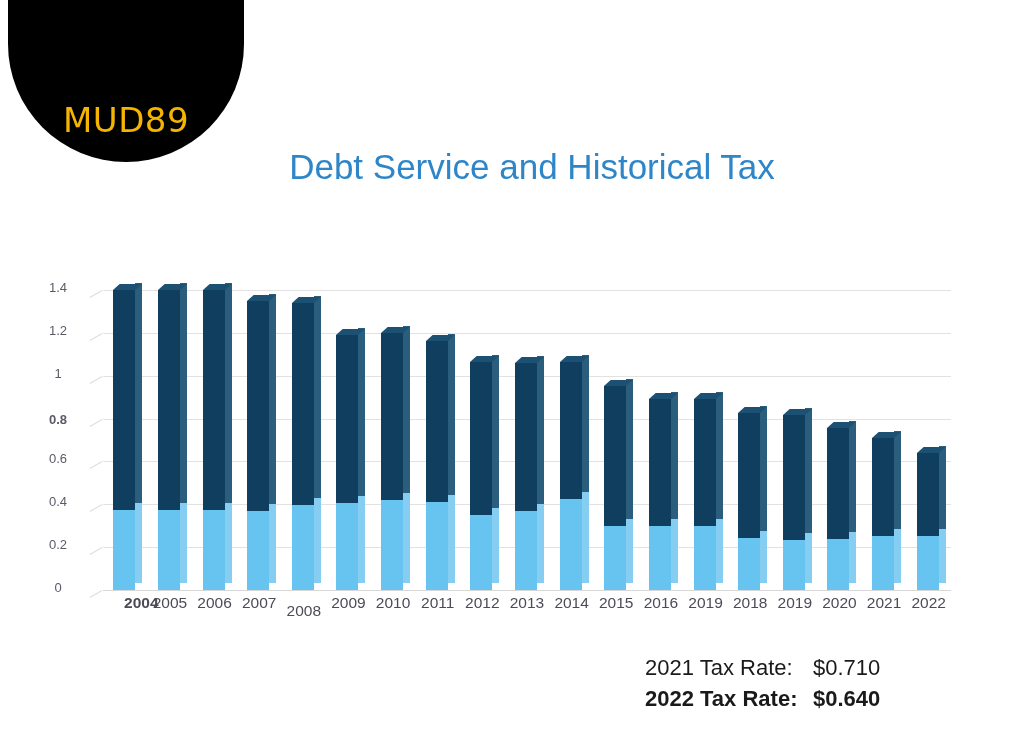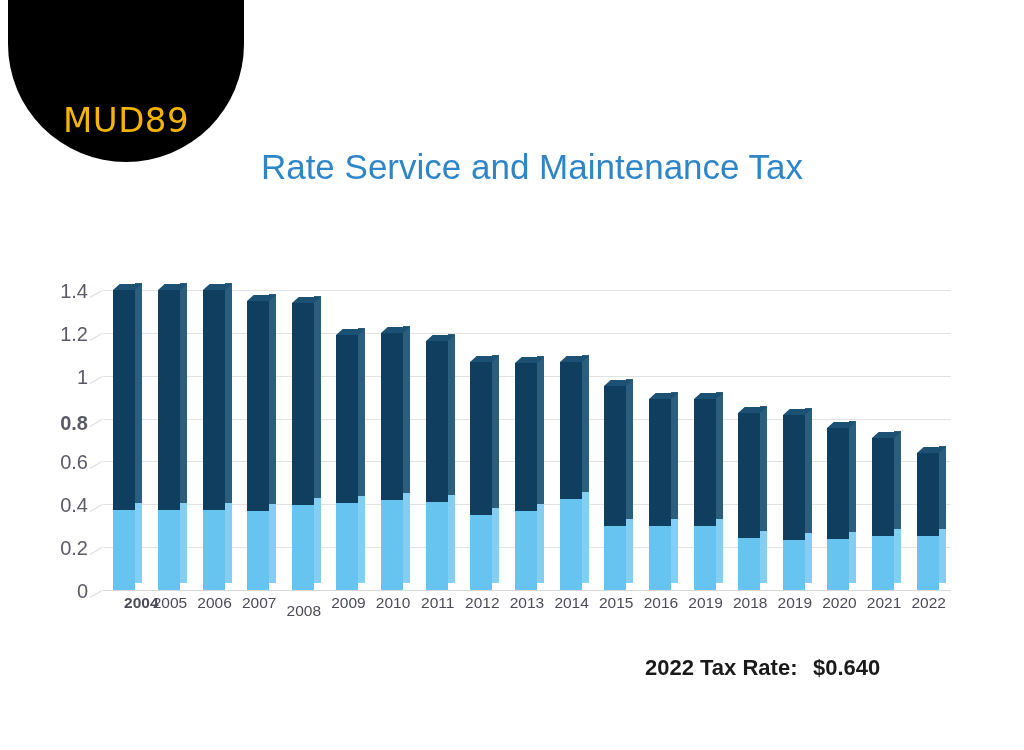--- a/index.html
+++ b/index.html
@@ -80,23 +80,23 @@
     width: 14px; height: 1px;
     background: #DDDDDD;
     transform-origin: right center;
     transform: rotate(-30deg);
     left: -15px;
   }
   .ytick {
     position: absolute;
     right: 0;
     width: 60px;
-    text-align: right;
+    text-align: center;
     color: #5A5A68;
-    font-size: 20px;
+    font-size: 13px;
     font-family: "Liberation Sans", sans-serif;
     transform: translateY(-10px);
   }
   #yaxis {
     position: absolute;
     left: 18px; top: 8px;
     width: 70px; height: 300px;
   }
 
   .bar-group {
@@ -193,21 +193,21 @@
   .fn-row.emphasis { font-weight: bold; align-items: flex-end; }
 </style>
 </head>
 <body>
 
 <div id="logo-badge">
   <div id="logo-text">MUD89</div>
 </div>
 
 <div id="title-block">
-  <div id="subtitle">Rate Service and Maintenance Tax</div>
+  <div id="subtitle">Debt Service and Historical Tax</div>
 </div>
 
 <div id="chart-area">
   <div id="yaxis">
       <div class="ytick" style="top: 300px;">0</div>
       <div class="ytick" style="top: 257.143px;">0.2</div>
       <div class="ytick" style="top: 214.286px;">0.4</div>
       <div class="ytick" style="top: 171.429px;">0.6</div>
       <div class="ytick" style="top: 132px; font-weight: bold;">0.8</div>
       <div class="ytick" style="top: 85.7143px;">1</div>
@@ -428,17 +428,21 @@
       <div class="xlabel" style="left: 580.211px; width: 44.6316px;">2019</div>
       <div class="xlabel" style="left: 624.842px; width: 44.6316px;">2018</div>
       <div class="xlabel" style="left: 669.474px; width: 44.6316px;">2019</div>
       <div class="xlabel" style="left: 714.105px; width: 44.6316px;">2020</div>
       <div class="xlabel" style="left: 758.737px; width: 44.6316px;">2021</div>
       <div class="xlabel" style="left: 803.368px; width: 44.6316px;">2022</div>
     </div>
 </div>
 
 <div id="footnotes">
+    <div class="fn-row">
+      <span class="fn-label">2021 Tax Rate:</span>
+      <span class="fn-value">$0.710</span>
+    </div>
     <div class="fn-row emphasis">
       <span class="fn-label">2022 Tax Rate:</span>
       <span class="fn-value">$0.640</span>
     </div>
   </div>
 
 </body></html>

